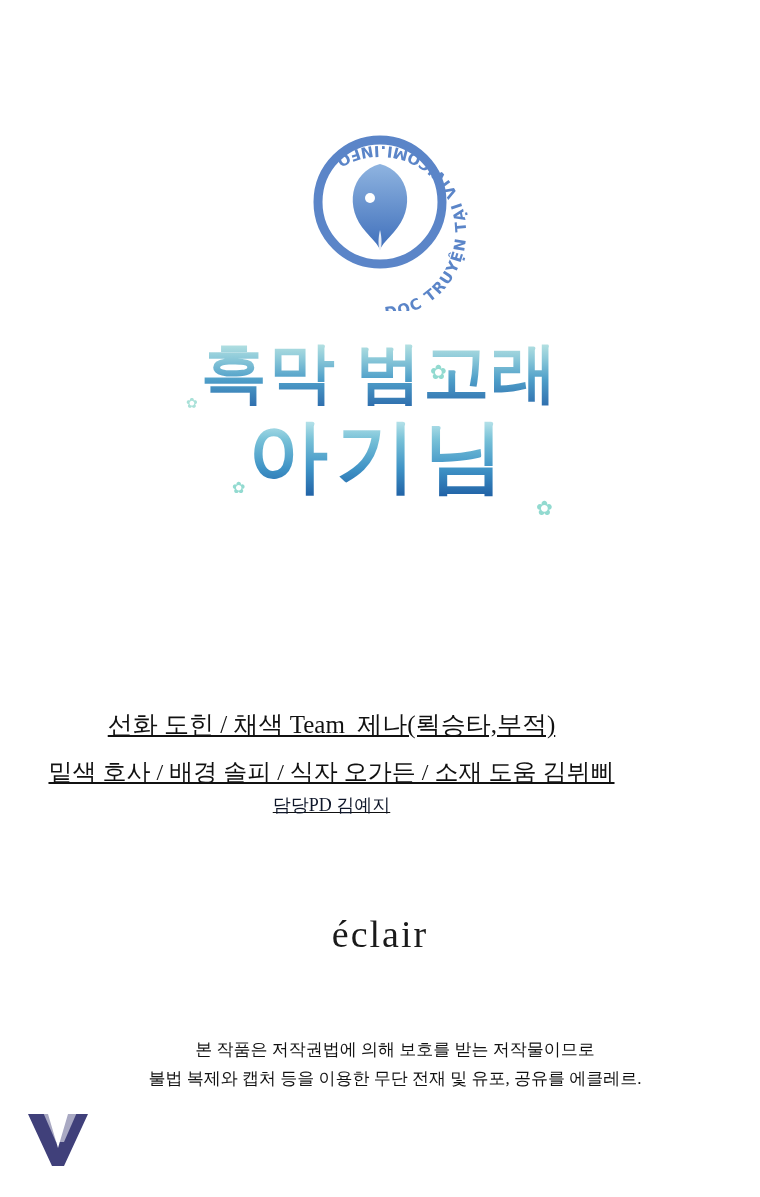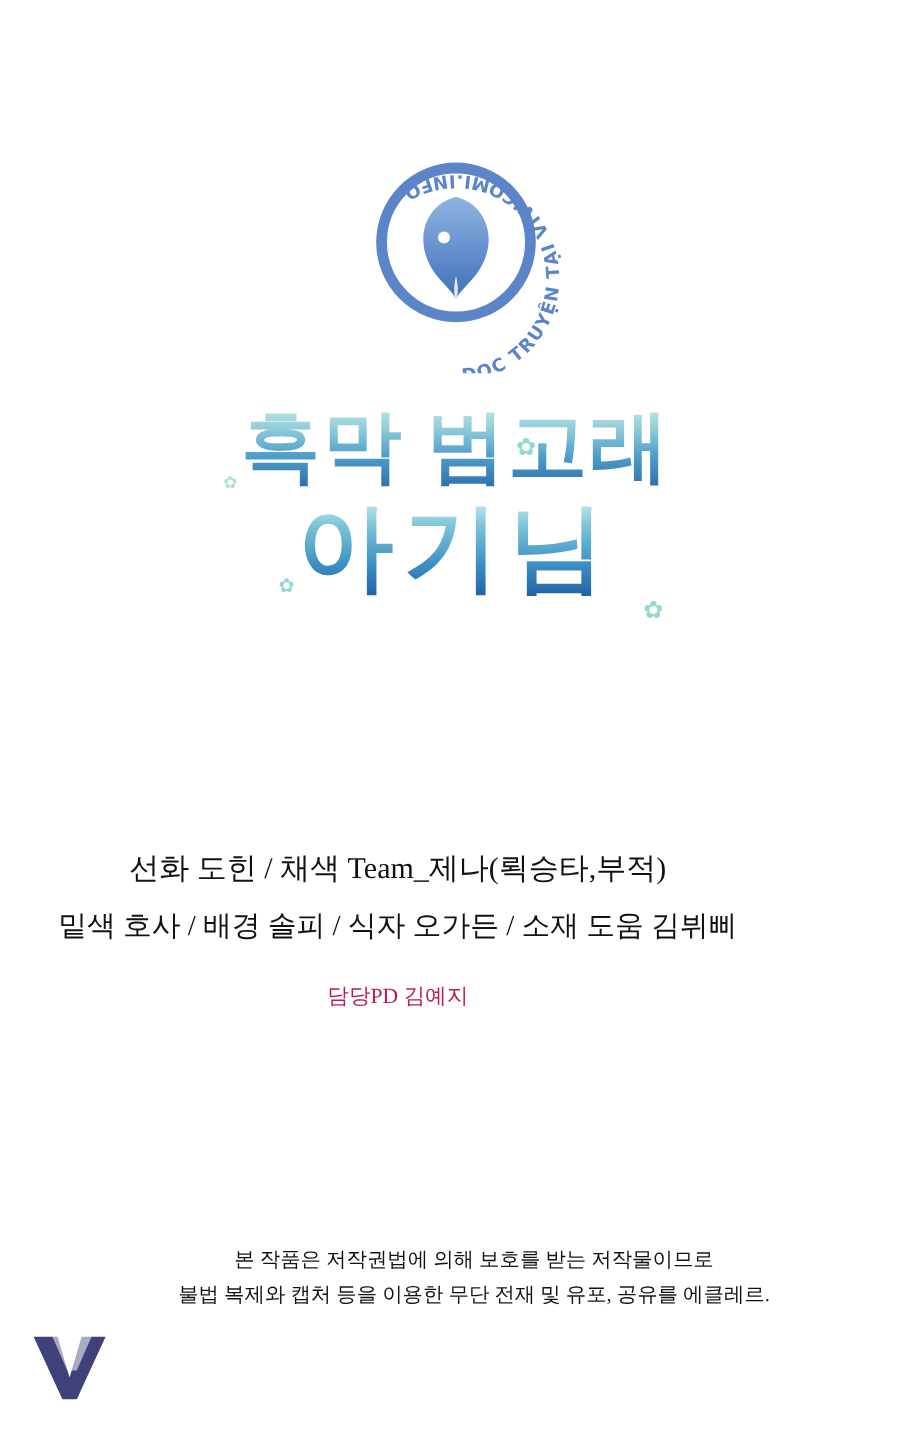--- a/index.html
+++ b/index.html
@@ -75,38 +75,38 @@
   .f3 { left: 536px; top: 158px; }
   .f4 { left: 186px; top: 56px; font-size: 14px; color:#9bdcd2;}
 
   
   .credits {
     position: absolute;
     left: 0;
     top: 706px;
     width: 663px;
     text-align: center;
+    text-decoration: underline;
   }
   .credits .c-big {
     font-size: 25px;
     line-height: 1.55;
     font-family: "Liberation Serif", serif;
     color: #111;
   }
   .credits .c-mid {
     font-size: 24px;
     line-height: 1.6;
     margin-top: 8px;
     color: #111;
   }
   .credits .c-small {
     font-size: 18px;
     line-height: 1.6;
-    color: #be185d;
-    margin-top: 25px;
+    color: #0f172a;
   }
 
   
   .publisher {
     position: absolute;
     left: 0;
     top: 912px;
     width: 760px;
     text-align: center;
   }
@@ -198,20 +198,21 @@
   <div class="line2">아기님</div>
 </div>
 
 <div class="credits">
   <div class="c-big">선화 도힌 / 채색 Team_제나(뢱승타,부적)</div>
   <div class="c-mid">밑색 호사 / 배경 솔피 / 식자 오가든 / 소재 도움 김뷔삐</div>
   <div class="c-small">담당PD 김예지</div>
 </div>
 
 <div class="publisher">
+  <div class="brand">éclair</div>
 </div>
 
 <div class="copyright">
   <div>본 작품은 저작권법에 의해 보호를 받는 저작물이므로</div>
   <div>불법 복제와 캡처 등을 이용한 무단 전재 및 유포, 공유를 에클레르.</div>
 </div>
 
 <div class="vcomycs">
   <svg class="vc-mark" width="70" height="60" viewBox="0 0 70 60" xmlns="http://www.w3.org/2000/svg" aria-hidden="true">
     <path d="M4 6 L24 6 L34 40 L44 6 L64 6 L40 58 L28 58 Z" fill="#2b2b6b" opacity="0.9"></path>

